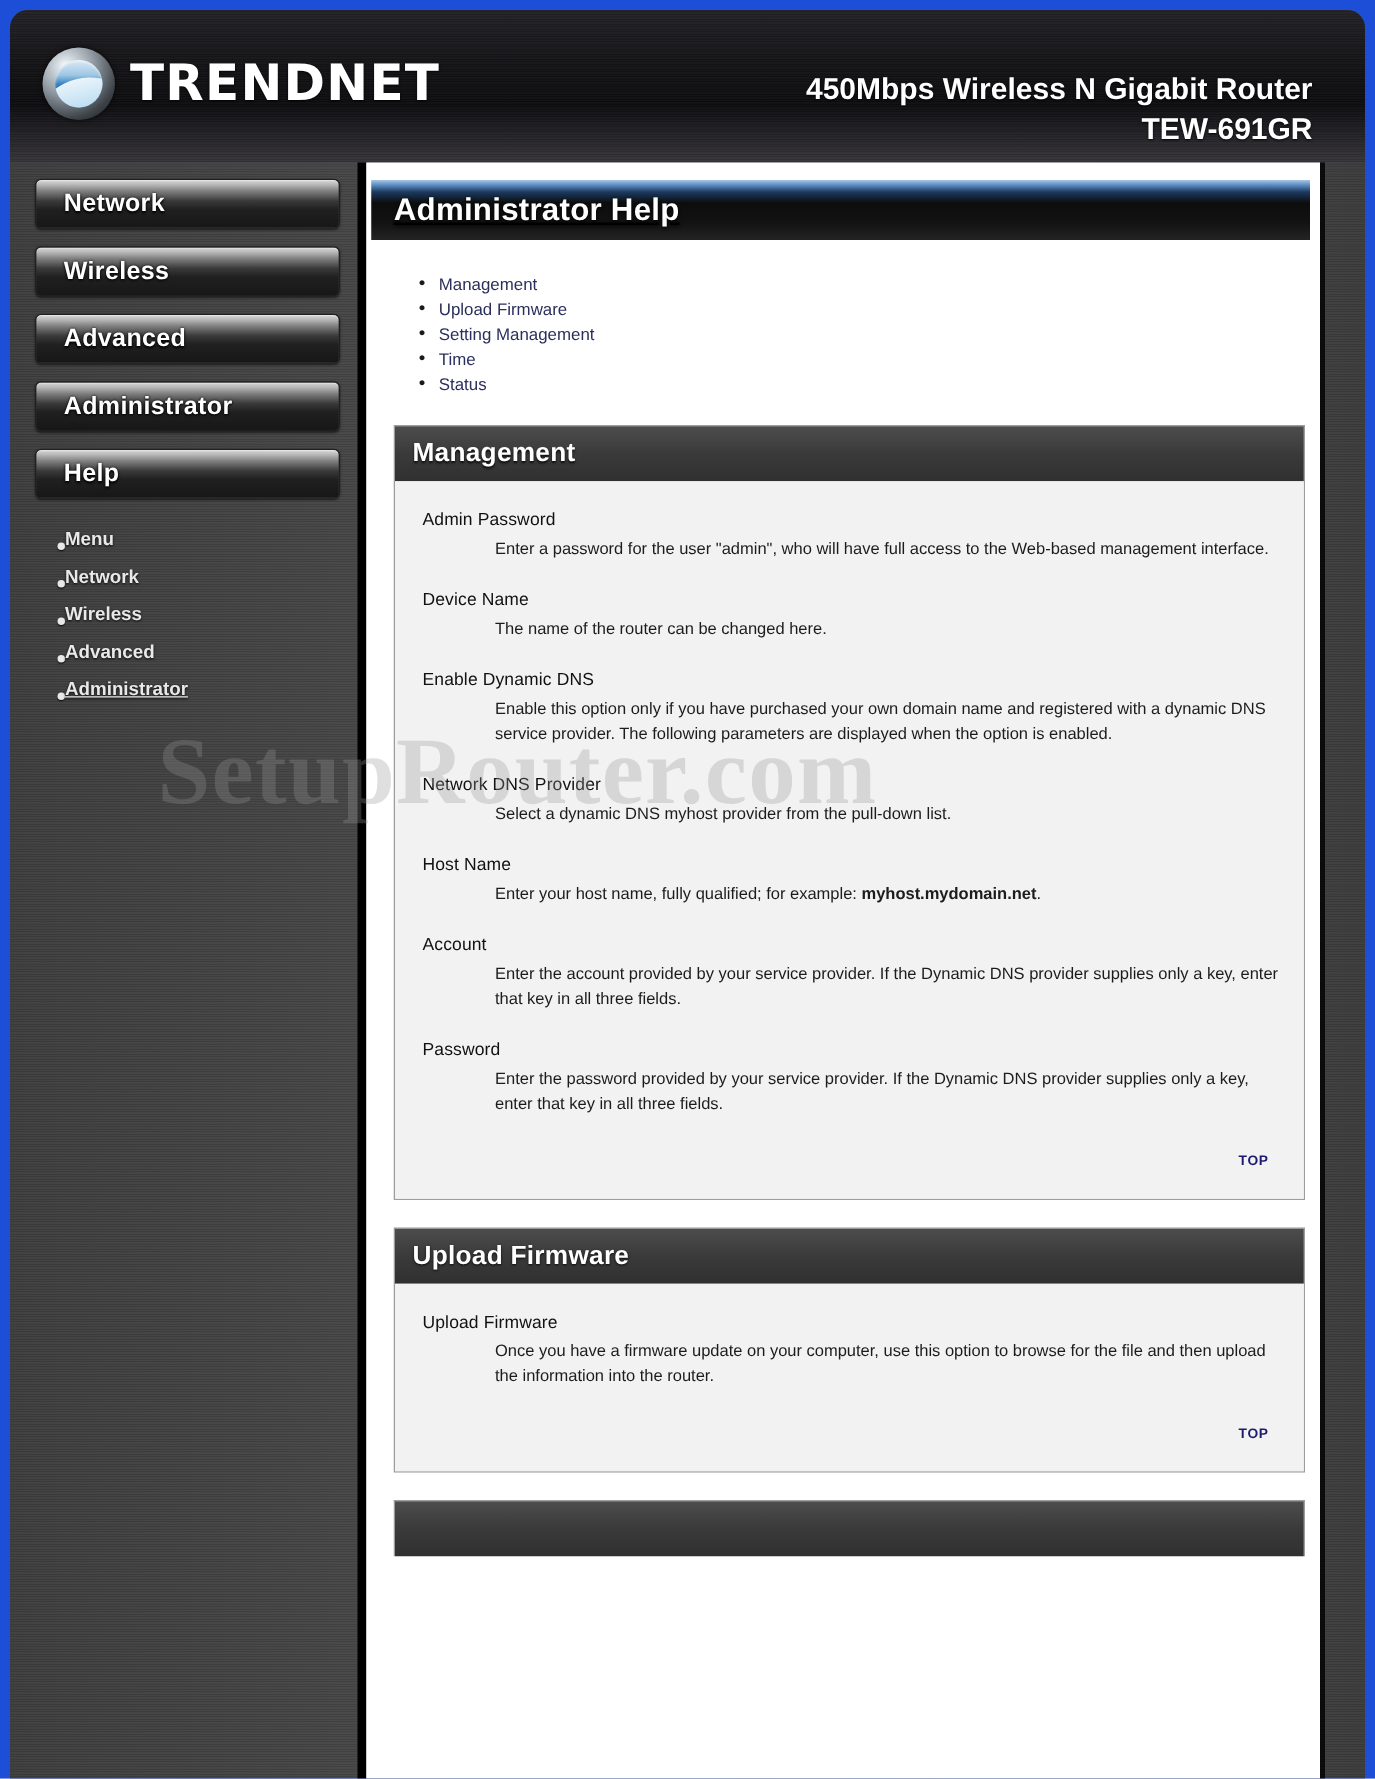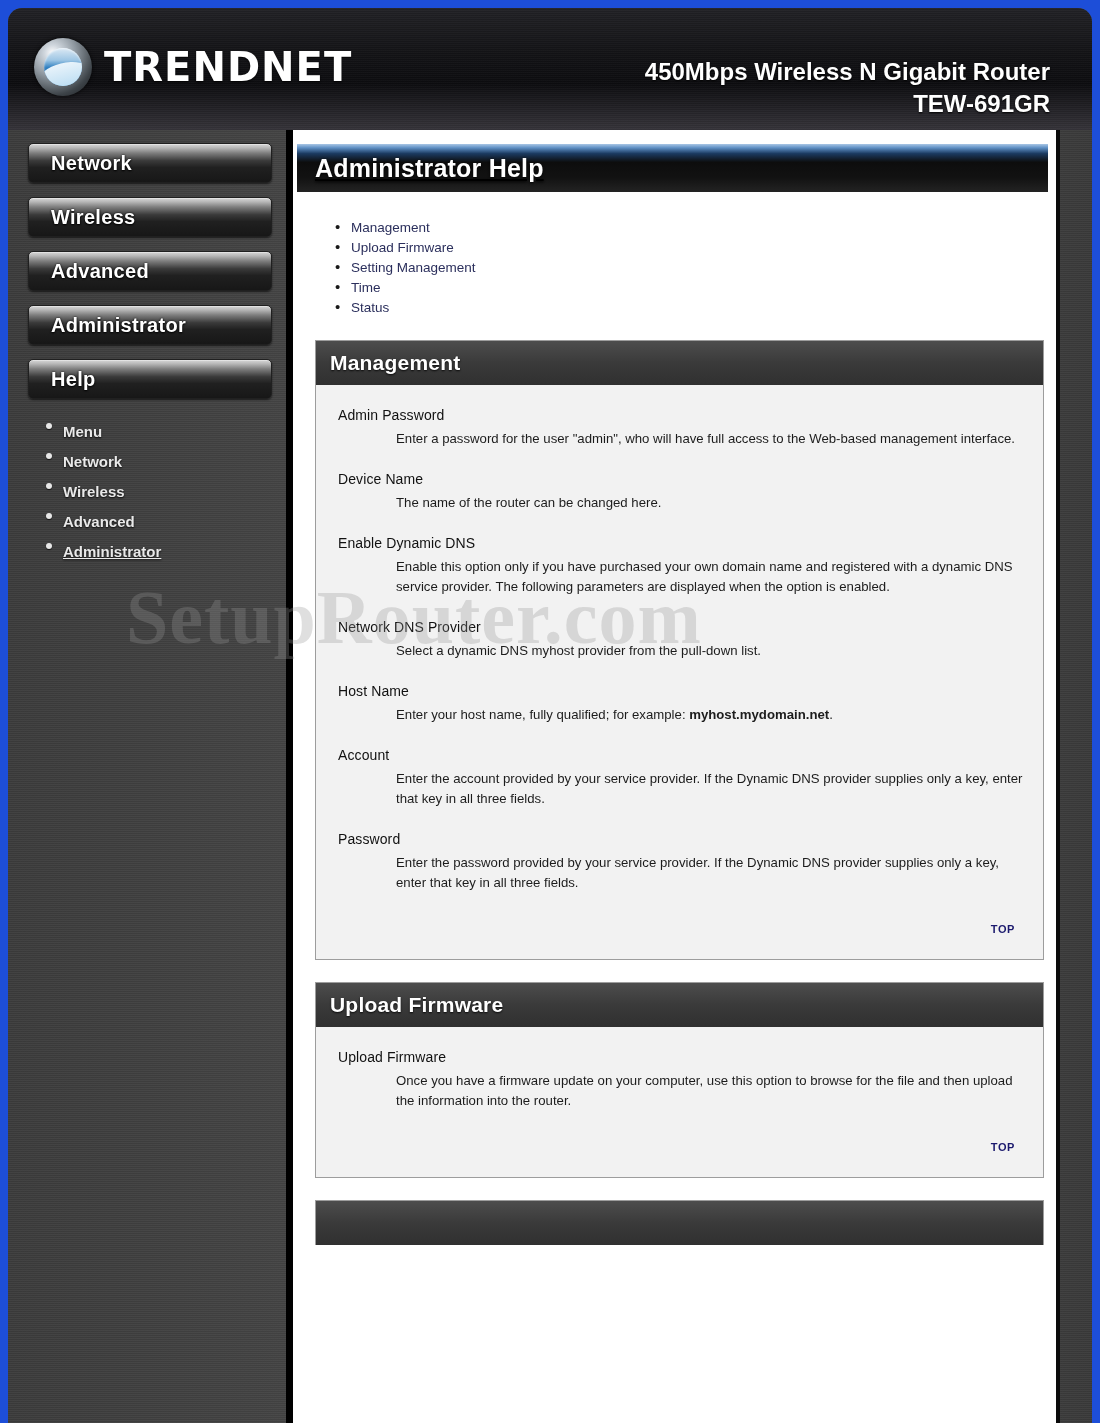--- a/index.html
+++ b/index.html
@@ -138,22 +138,21 @@
     padding-left: 22px;
     text-shadow: 0 1px 2px rgba(0,0,0,0.95), 0 0 2px rgba(0,0,0,0.8);
     letter-spacing: 0.3px;
   }
   .subpanel {
     margin-top: 4px;
     padding: 10px 0 16px 18px;
   }
   .subitem {
     display: flex;
-    align-items: flex-start;
-    gap: 11px;
+    align-items: flex-end;
     margin-bottom: 13px;
     cursor: pointer;
   }
   .subdot {
     width: 6px; height: 6px;
     border-radius: 50%;
     background: #e8e8e8;
     flex: none;
     box-shadow: 0 1px 1px rgba(0,0,0,0.7);
   }

